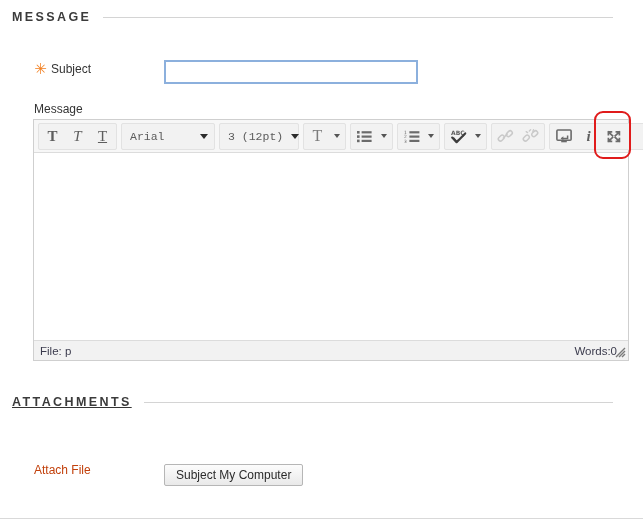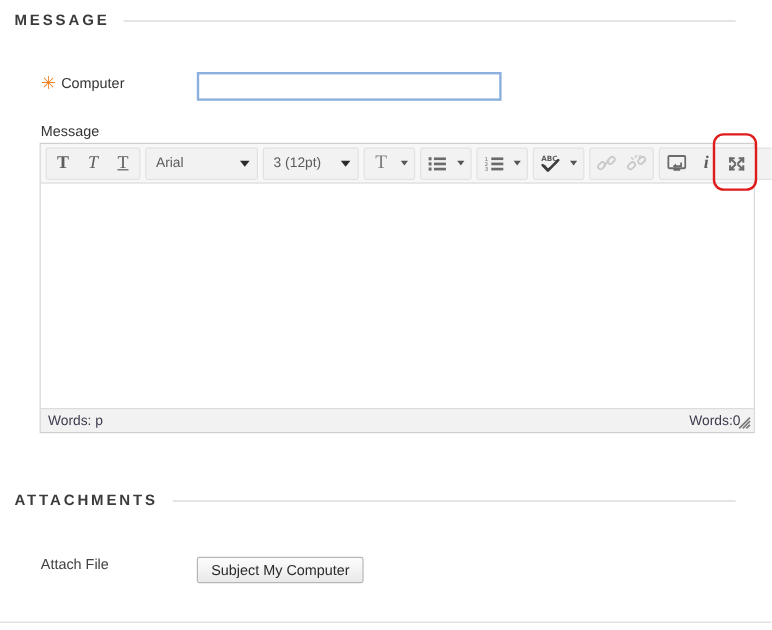--- a/index.html
+++ b/index.html
@@ -40,22 +40,23 @@
 
   #message-section-header {
     position: absolute;
     left: 12px;
     top: 10px;
     width: 601px;
   }
   #attachments-section-header {
     position: absolute;
     left: 12px;
-    top: 410px;
+    top: 395px;
     width: 601px;
+    text-decoration: underline;
   }
 
   
   #subject-row {
     position: absolute;
     left: 0;
     top: 60px;
     width: 643px;
     height: 26px;
   }
@@ -175,20 +176,21 @@
   .tb-select {
     height: 23px;
     display: flex;
     align-items: center;
     justify-content: space-between;
     padding: 0 5px 0 7px;
     color: #5b5b5b;
     font-size: 11.5px;
     cursor: pointer;
     box-sizing: border-box;
+    font-family: Liberation Mono, monospace;
   }
   .tb-select .cap { white-space: nowrap; }
   .tb-select .caret {
     margin-left: 8px;
     border-left: 4px solid transparent;
     border-right: 4px solid transparent;
     border-top: 5px solid #2b2b2b;
   }
   #tb-fontname { width: 90px; }
   #tb-fontsize { width: 76px; }
@@ -245,21 +247,21 @@
     pointer-events: none;
     z-index: 20;
   }
 
   
   #attach-file-label {
     position: absolute;
     left: 34px;
     top: 463px;
     font-size: 12px;
-    color: #404040;
+    color: #c2410c;
   }
   #browse-my-computer-button {
     position: absolute;
     left: 164px;
     top: 464px;
     height: 22px;
     padding: 0 11px;
     background: linear-gradient(to bottom, #fcfcfc 0%, #f3f3f3 50%, #e9e9e9 100%);
     border: 1px solid #b6b6b6;
     border-radius: 2px;
@@ -282,21 +284,21 @@
 </head>
 <body>
 
 <div class="section-header" id="message-section-header">
   <span class="section-title">MESSAGE</span>
   <span class="section-rule"></span>
 </div>
 
 <div id="subject-row">
   <span id="subject-required-icon">✳</span>
-  <span class="field-label" id="subject-label">Computer</span>
+  <span class="field-label" id="subject-label">Subject</span>
   <input id="subject-input" type="text" autofocus="" value="" style="">
 </div>
 
 <span id="message-label">Message</span>
 
 <div id="editor">
 
   <div id="editor-toolbar">
 
     <div class="tb-group">
@@ -411,21 +413,21 @@
       <div class="tb-btn" title="Show More">
         
       </div>
     </div>
 
   </div>
 
   <div id="editor-body"></div>
 
   <div id="editor-status">
-    <span id="editor-path">Words: p</span>
+    <span id="editor-path">File: p</span>
     <span id="editor-words">Words:0</span>
     <span id="editor-resize-grip">
       <svg width="13" height="13" viewBox="0 0 13 13">
         <path d="M12 3 L3 12 M12 6 L6 12 M12 9 L9 12" stroke="#7a7a7a" stroke-width="1.4" fill="none"></path>
       </svg>
     </span>
   </div>
 </div>
 
 <div id="toolbar-expand-highlight"></div>

